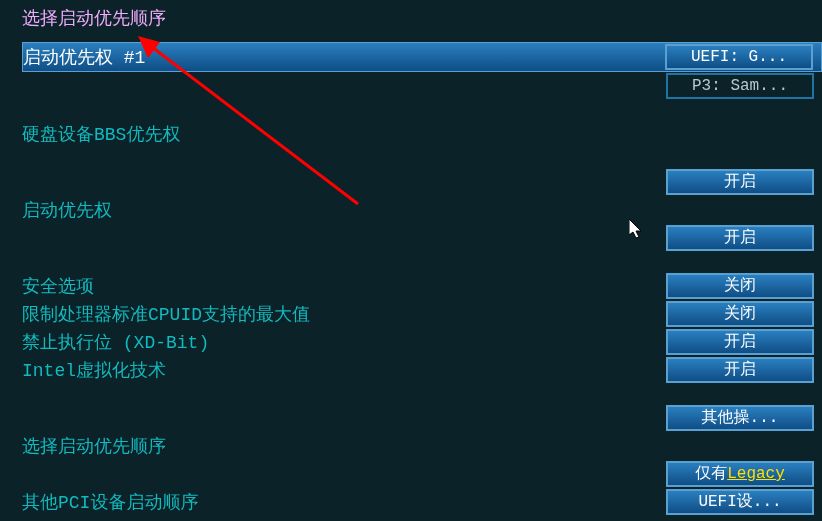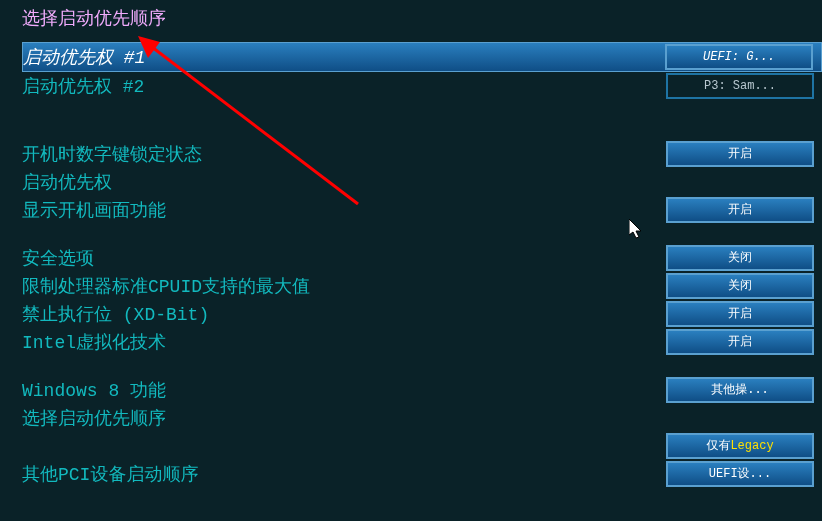--- a/index.html
+++ b/index.html
@@ -36,30 +36,29 @@
   .value-box {
     position: absolute;
     right: 8px;
     width: 140px;
     text-align: center;
     border: 2px solid #1e74a4;
     background: #0a2228;
     color: #b8c8d0;
     height: 22px;
     line-height: 22px;
-    font-size: 12px;
+    font-size: 16px;
     padding: 0 2px;
     overflow: hidden;
     white-space: nowrap;
   }
   .highlight-row {
     background: linear-gradient(#2a7fbf, #0f4e86);
     border: 1px solid #5aa0d0;
     border-radius: 0;
-    font-style: italic;
   }
   .highlight-row .label {
     color: #ffffff;
   }
   .value-box.highlight {
     background: linear-gradient(#2a7fbf, #0f4e86);
     color: #ffffff;
     border: 2px solid #5aa0d0;
   }
   .value-box.blue {
@@ -77,47 +76,48 @@
     pointer-events: none;
   }
   .cursor {
     position: absolute;
     left: 629px;
     top: 219px;
     pointer-events: none;
   }
   .legacy {
     color: #ffe000;
+    text-decoration: underline;
     margin-top: 36px;
   }
 </style>
 </head>
 <body>
 
 <div class="container" id="root">
   <div class="section-title">选择启动优先顺序</div>
 <div class="row highlight-row">
       <div class="label">启动优先权 #1</div>
       <div class="value-box highlight">UEFI: G...</div>
     </div>
     <div class="row">
-      <div class="label">启动优先权 #2</div>
       <div class="value-box">P3: Sam...</div>
     </div>
     <div class="spacer"></div>
+    <div class="row">
+      <div class="label">硬盘设备BBS优先权</div>
+    </div>
     <div class="spacer"></div>
     <div class="row">
-      <div class="label">开机时数字键锁定状态</div>
       <div class="value-box blue">开启</div>
     </div>
     <div class="row">
       <div class="label">启动优先权</div>
     </div>
     <div class="row">
-      <div class="label">显示开机画面功能</div>
       <div class="value-box blue">开启</div>
     </div>
     <div class="spacer"></div>
     <div class="row">
       <div class="label">安全选项</div>
       <div class="value-box blue">关闭</div>
     </div>
     <div class="row">
       <div class="label">限制处理器标准CPUID支持的最大值</div>
       <div class="value-box blue">关闭</div>
@@ -125,21 +125,20 @@
     <div class="row">
       <div class="label">禁止执行位 (XD-Bit)</div>
       <div class="value-box blue">开启</div>
     </div>
     <div class="row">
       <div class="label">Intel虚拟化技术</div>
       <div class="value-box blue">开启</div>
     </div>
     <div class="spacer"></div>
     <div class="row">
-      <div class="label">Windows 8 功能</div>
       <div class="value-box blue">其他操...</div>
     </div>
     <div class="row">
       <div class="label">选择启动优先顺序</div>
     </div>
     <div class="row">
       <div class="value-box blue"><span>仅有</span><span class="legacy">Legacy</span></div>
     </div>
     <div class="row">
       <div class="label">其他PCI设备启动顺序</div>

